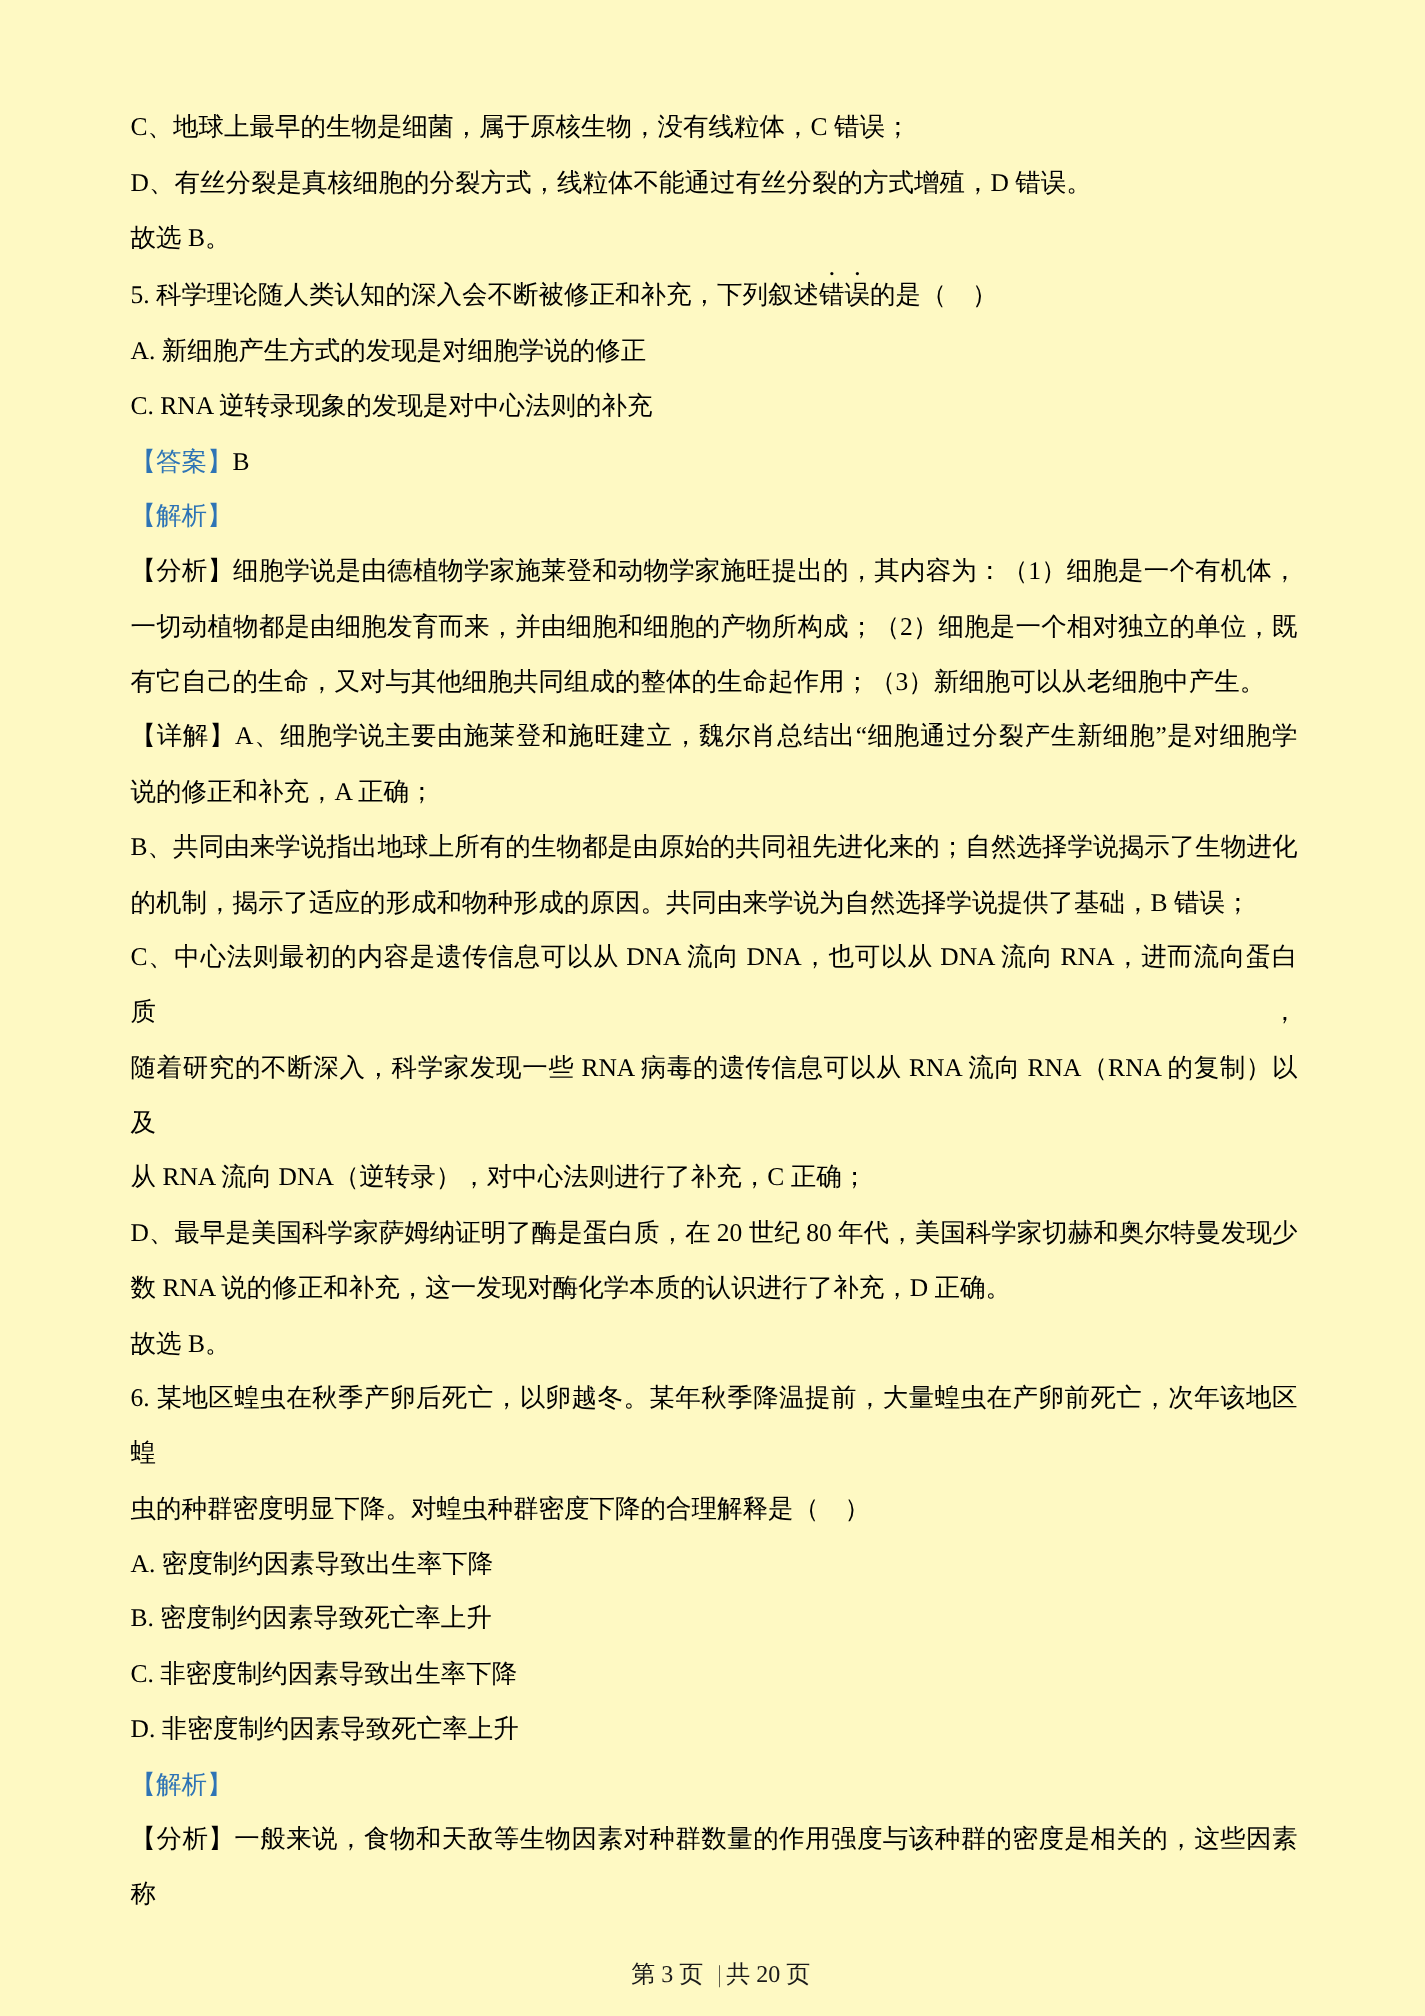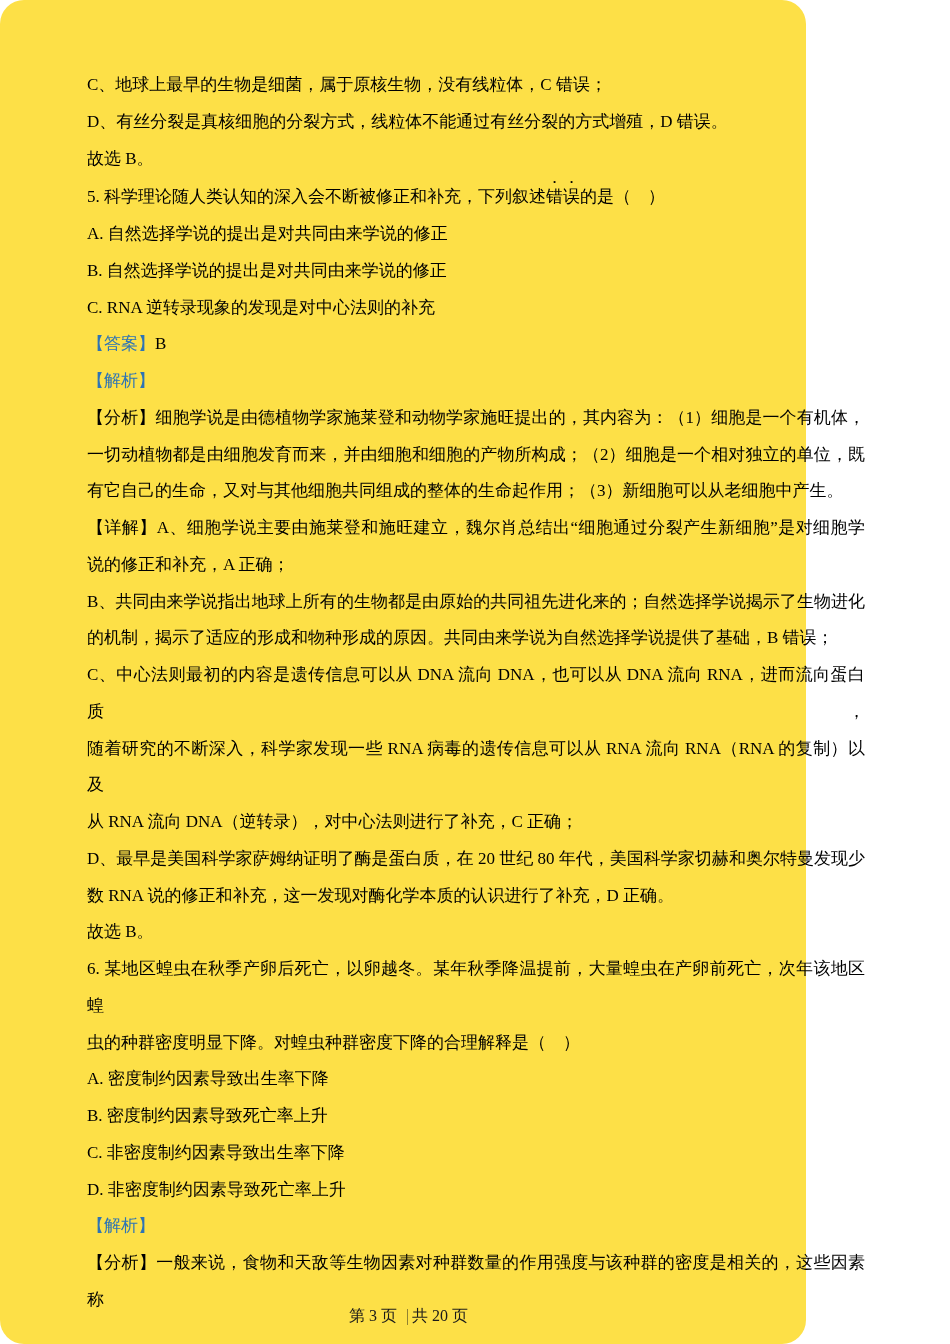--- a/index.html
+++ b/index.html
@@ -5,26 +5,25 @@
   html, body {
     margin: 0;
     padding: 0;
     width: 950px;
     height: 1344px;
     background: #ffffff;
     overflow: hidden;
   }
   .page {
     position: relative;
-    width: 806px;
+    width: 950px;
     height: 1344px;
-    background: #fde047;
+    background: #fef9c3;
     font-family: "Liberation Serif", "DejaVu Serif", serif;
     color: #000000;
-    border-radius: 24px;
   }
   .body-text {
     position: absolute;
     left: 87px;
     top: 67px;
     width: 778px;
     font-size: 17px;
     line-height: 36.75px;
     color: #000000;
   }
@@ -66,22 +65,21 @@
 </style>
 </head>
 <body>
 
 <div class="page">
   <div class="body-text">
     <div class="line"><span class="t">C、地球上最早的生物是细菌，属于原核生物，没有线粒体，C 错误；</span></div>
     <div class="line"><span class="t">D、有丝分裂是真核细胞的分裂方式，线粒体不能通过有丝分裂的方式增殖，D 错误。</span></div>
     <div class="line"><span class="t">故选 B。</span></div>
     <div class="line"><span class="t">5. 科学理论随人类认知的深入会不断被修正和补充，下列叙述</span><span class="t em-dots">错误</span><span class="t">的是（　）</span></div>
-    <div class="line"><span class="t">A. 自然选择学说的提出是对共同由来学说的修正</span></div>
-    <div class="line"><span class="t">B. 自然选择学说的提出是对共同由来学说的修正</span></div>
+    <div class="line"><span class="t">A. 新细胞产生方式的发现是对细胞学说的修正</span></div>
     <div class="line"><span class="t">C. RNA 逆转录现象的发现是对中心法则的补充</span></div>
     <div class="line"><span class="t blue">【答案】</span><span class="t">B</span></div>
     <div class="line"><span class="t blue">【解析】</span></div>
     <div class="line just"><span class="t">【分析】细胞学说是由德植物学家施莱登和动物学家施旺提出的，其内容为：（1）细胞是一个有机体，</span></div>
     <div class="line just"><span class="t">一切动植物都是由细胞发育而来，并由细胞和细胞的产物所构成；（2）细胞是一个相对独立的单位，既</span></div>
     <div class="line"><span class="t">有它自己的生命，又对与其他细胞共同组成的整体的生命起作用；（3）新细胞可以从老细胞中产生。</span></div>
     <div class="line just"><span class="t">【详解】A、细胞学说主要由施莱登和施旺建立，魏尔肖总结出“细胞通过分裂产生新细胞”是对细胞学</span></div>
     <div class="line"><span class="t">说的修正和补充，A 正确；</span></div>
     <div class="line just"><span class="t">B、共同由来学说指出地球上所有的生物都是由原始的共同祖先进化来的；自然选择学说揭示了生物进化</span></div>
     <div class="line"><span class="t">的机制，揭示了适应的形成和物种形成的原因。共同由来学说为自然选择学说提供了基础，B 错误；</span></div>

